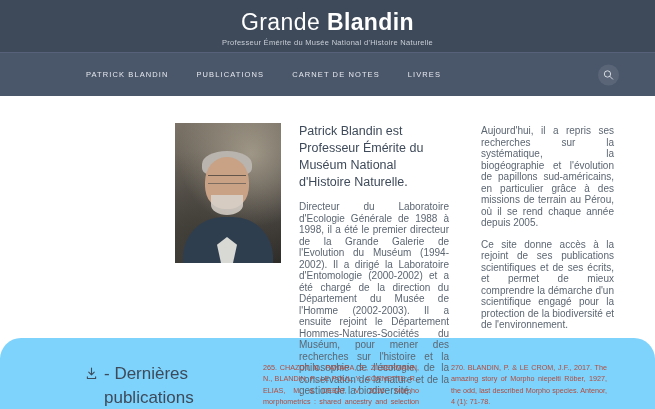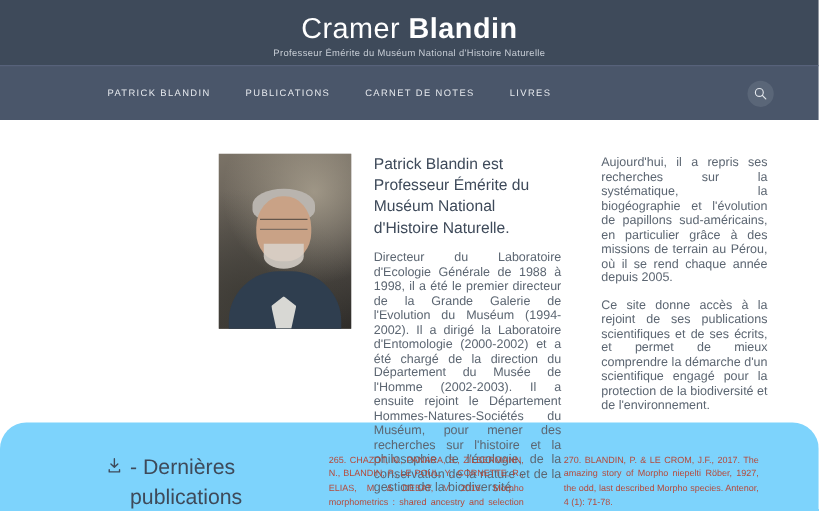--- a/index.html
+++ b/index.html
@@ -209,23 +209,23 @@
     margin-left: 16px;
   }
 </style>
 </head>
 <body>
 
 <div class="page">
 
   <div class="header-band">
     <div class="site-title">
-      <span>Cramer </span><span class="bold">Blandin</span>
-    </div>
-    <div class="site-subtitle">Professeur Émérite du Muséum National d'Histoire Naturelle</div>
+      <span>Grande </span><span class="bold">Blandin</span>
+    </div>
+    <div class="site-subtitle">Professeur Émérite du Musée National d'Histoire Naturelle</div>
   </div>
 
   <div class="nav-band">
     <div class="nav-inner">
       <div class="nav-item">PATRICK BLANDIN</div>
       <div class="nav-item">PUBLICATIONS</div>
       <div class="nav-item">CARNET DE NOTES</div>
       <div class="nav-item">LIVRES</div>
     </div>
     <div class="search-circle">

